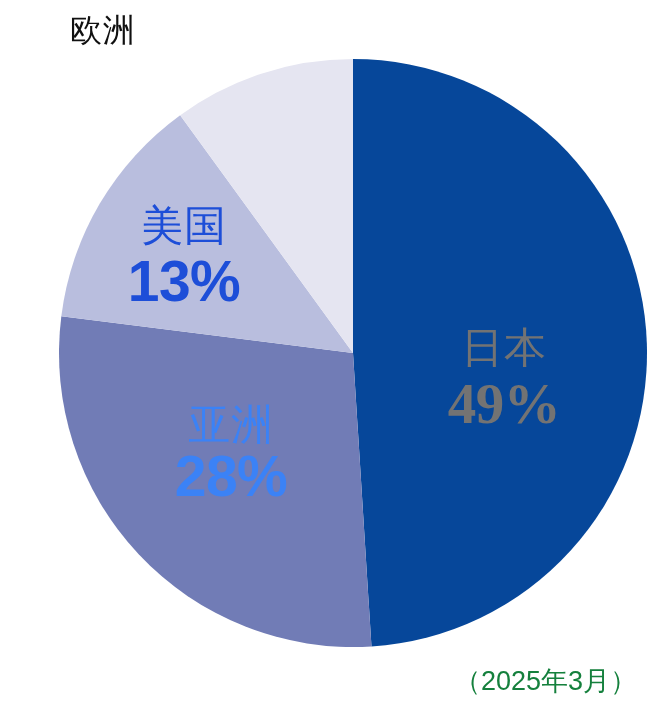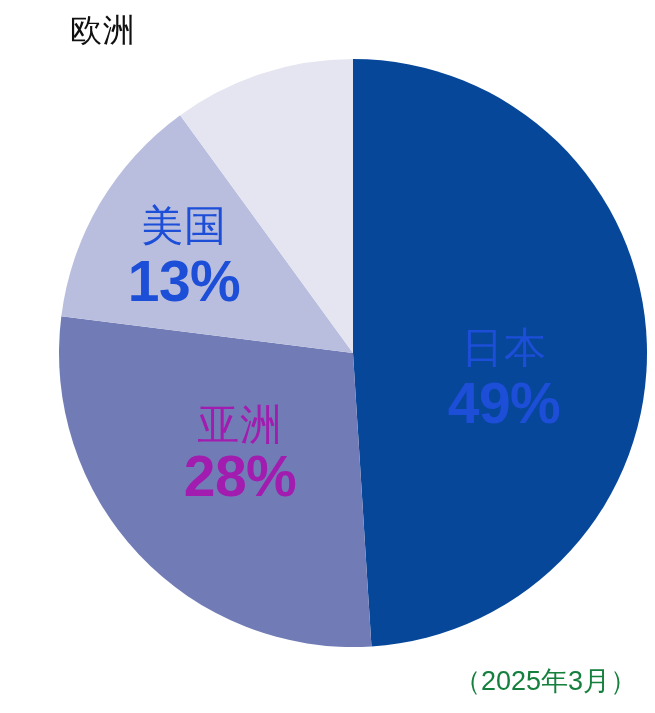--- a/index.html
+++ b/index.html
@@ -50,31 +50,31 @@
     display: block;
     font-weight: 700;
     letter-spacing: -0.01em;
   }
 
   
   #label-japan {
     left: 404px;
     top: 326px;
     width: 200px;
-    color: #1d4ed8;
+    color: #737373;
   }
   #label-japan .name { font-size: 42px; }
-  #label-japan .pct  { font-size: 57px; margin-top: 4px; }
+  #label-japan .pct  { font-size: 57px; margin-top: 4px; font-family: Liberation Serif, serif; }
 
   
   #label-asia {
-    left: 140px;
+    left: 131px;
     top: 403px;
     width: 200px;
-    color: #a21caf;
+    color: #3b82f6;
   }
   #label-asia .name { font-size: 42px; }
   #label-asia .pct  { font-size: 57px; margin-top: 0; }
 
   
   #label-us {
     left: 84px;
     top: 204px;
     width: 200px;
     color: #1d4ed8;

